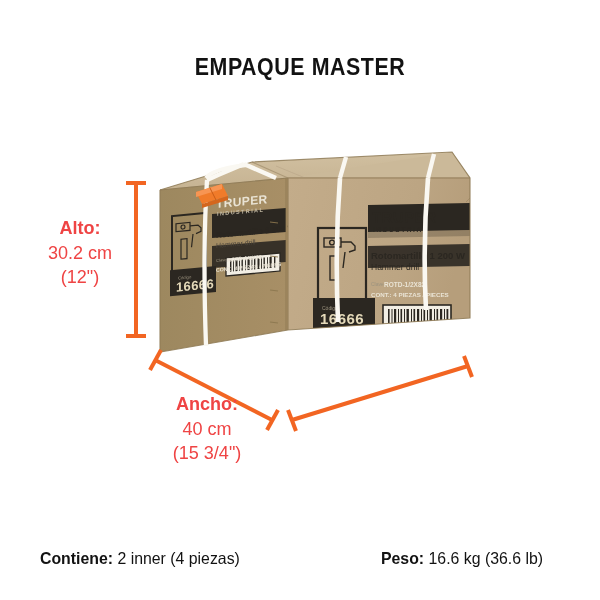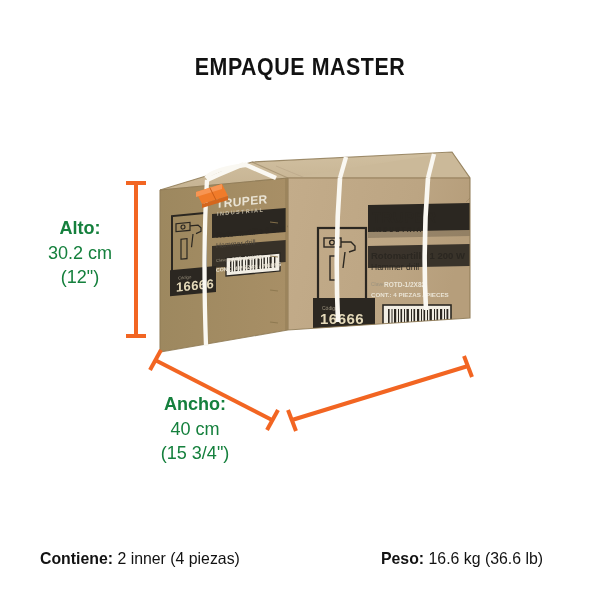--- a/index.html
+++ b/index.html
@@ -36,21 +36,21 @@
     letter-spacing: 0.6px;
     transform: scaleX(0.93);
     color: #121212;
   }
 
   
   .dim-block {
     position: absolute;
     text-align: center;
     line-height: 1.30;
-    color: #15803d;
+    color: #ef4444;
   }
   .dim-label {
     font-size: 19px;
     font-weight: bold;
     transform: scaleX(0.95);
     display: block;
   }
   .dim-metric {
     font-size: 19px;
     font-weight: normal;
@@ -58,21 +58,21 @@
     display: block;
   }
   .dim-imperial {
     font-size: 19px;
     font-weight: normal;
     transform: scaleX(0.95);
     display: block;
   }
 
   #alto-block  { left: 26px;  top: 216px; width: 108px; }
-  #ancho-block { left: 120px; top: 392px; width: 150px; }
+  #ancho-block { left: 132px; top: 392px; width: 150px; }
   #largo-block { left: 368px; top: 402px; width: 160px; }
 
   
   .footer-item {
     position: absolute;
     font-size: 16.5px;
     color: #121212;
     white-space: nowrap;
     transform: scaleX(0.96);
     transform-origin: left center;

